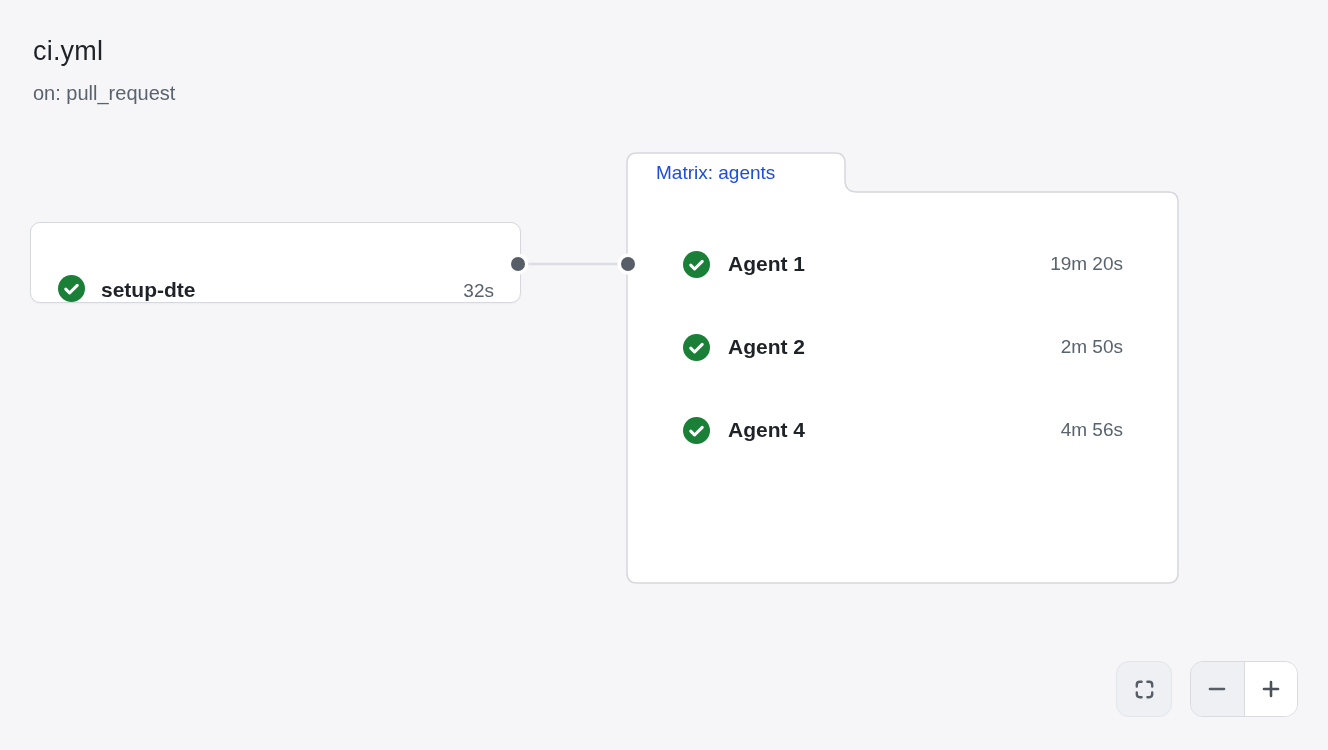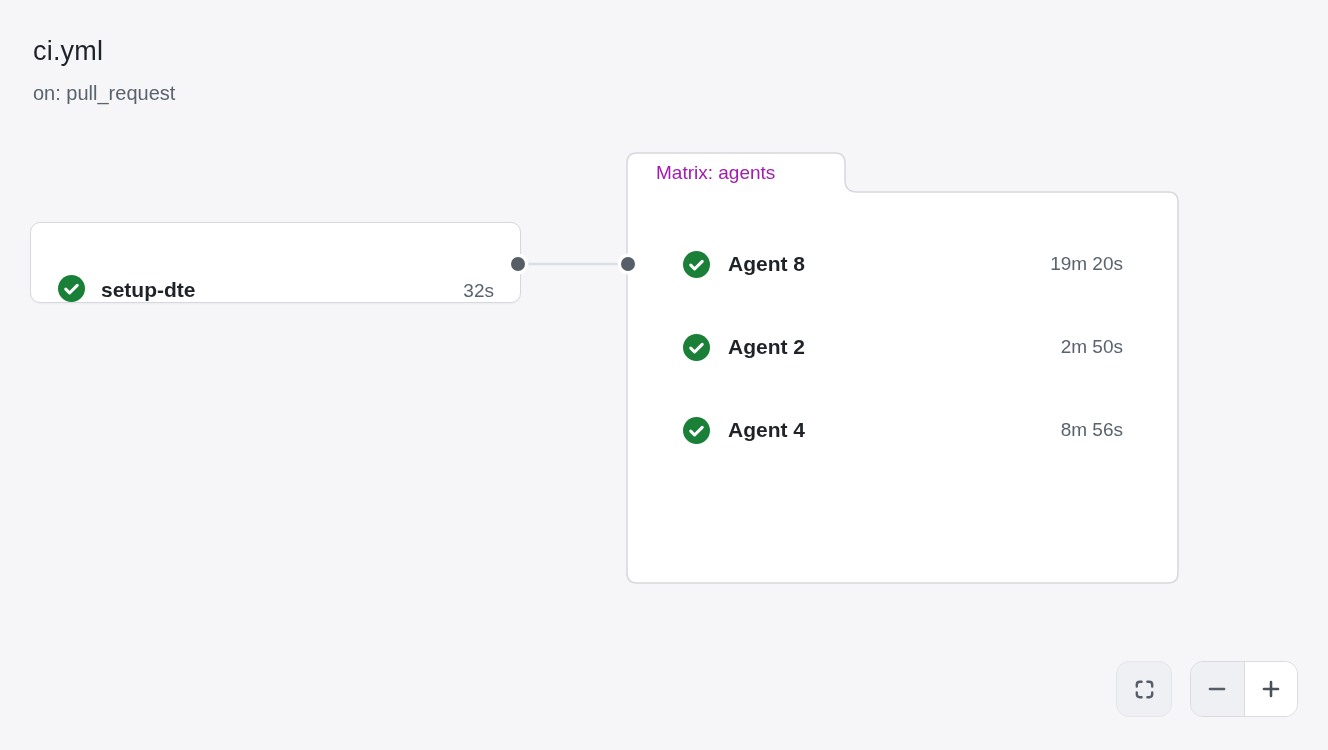--- a/index.html
+++ b/index.html
@@ -100,21 +100,21 @@
   
   .matrix-tab-label {
     position: absolute;
     left: 627px; top: 154px;
     width: 218px; height: 38px;
     display: flex;
     align-items: center;
     padding-left: 29px;
     font-size: 19px;
     font-weight: 400;
-    color: #a21caf;
+    color: #1d4ed8;
     z-index: 2;
   }
   .matrix-rows {
     position: absolute;
     left: 627px; top: 192px;
     width: 551px; height: 391px;
     z-index: 2;
   }
   .agent-row {
     position: absolute;
@@ -216,41 +216,41 @@
 
   <div class="matrix-tab-label">Matrix: agents</div>
 
   <div class="matrix-rows">
 
     <div class="agent-row">
       <svg class="check-icon" viewBox="0 0 24 24">
         <circle cx="12" cy="12" r="12" fill="#1a7f37"></circle>
         <path d="M6.9 12.6 L10.3 16 L17.1 9.2" stroke="#ffffff" stroke-width="2.7" fill="none" stroke-linecap="round" stroke-linejoin="round"></path>
       </svg>
-      <span class="agent-name">Agent 8</span>
+      <span class="agent-name">Agent 1</span>
       <span class="agent-duration">19m 20s</span>
     </div>
 
     <div class="agent-row">
       <svg class="check-icon" viewBox="0 0 24 24">
         <circle cx="12" cy="12" r="12" fill="#1a7f37"></circle>
         <path d="M6.9 12.6 L10.3 16 L17.1 9.2" stroke="#ffffff" stroke-width="2.7" fill="none" stroke-linecap="round" stroke-linejoin="round"></path>
       </svg>
       <span class="agent-name">Agent 2</span>
       <span class="agent-duration">2m 50s</span>
     </div>
 
 
     <div class="agent-row">
       <svg class="check-icon" viewBox="0 0 24 24">
         <circle cx="12" cy="12" r="12" fill="#1a7f37"></circle>
         <path d="M6.9 12.6 L10.3 16 L17.1 9.2" stroke="#ffffff" stroke-width="2.7" fill="none" stroke-linecap="round" stroke-linejoin="round"></path>
       </svg>
       <span class="agent-name">Agent 4</span>
-      <span class="agent-duration">8m 56s</span>
+      <span class="agent-duration">4m 56s</span>
     </div>
 
   </div>
 
   <div class="fit-btn">
     <svg class="ctrl-icon" width="25" height="25" viewBox="0 0 24 24">
       <g stroke="#565d66" stroke-width="2.3" fill="none" stroke-linecap="round">
         <path d="M9.2 4.6 H7.4 A2.8 2.8 0 0 0 4.6 7.4 V9.2"></path>
         <path d="M14.8 4.6 h1.8 a2.8 2.8 0 0 1 2.8 2.8 v1.8"></path>
         <path d="M19.4 14.8 v1.8 a2.8 2.8 0 0 1 -2.8 2.8 h-1.8"></path>

